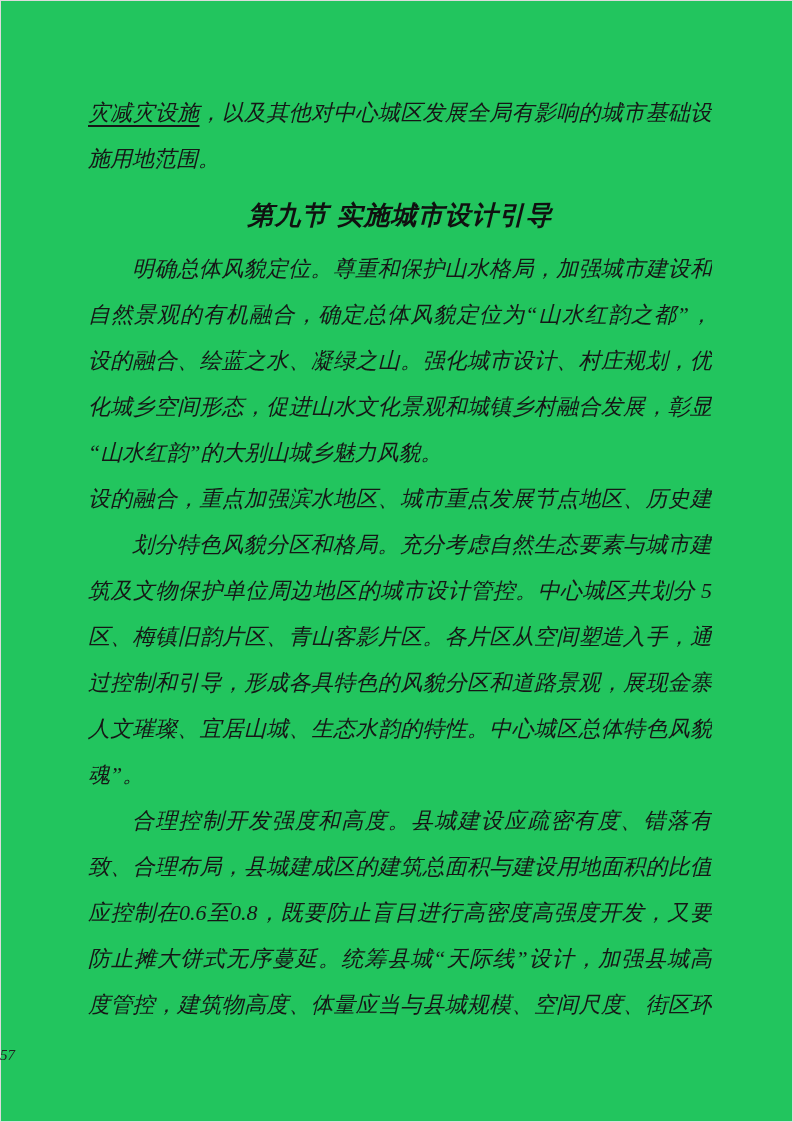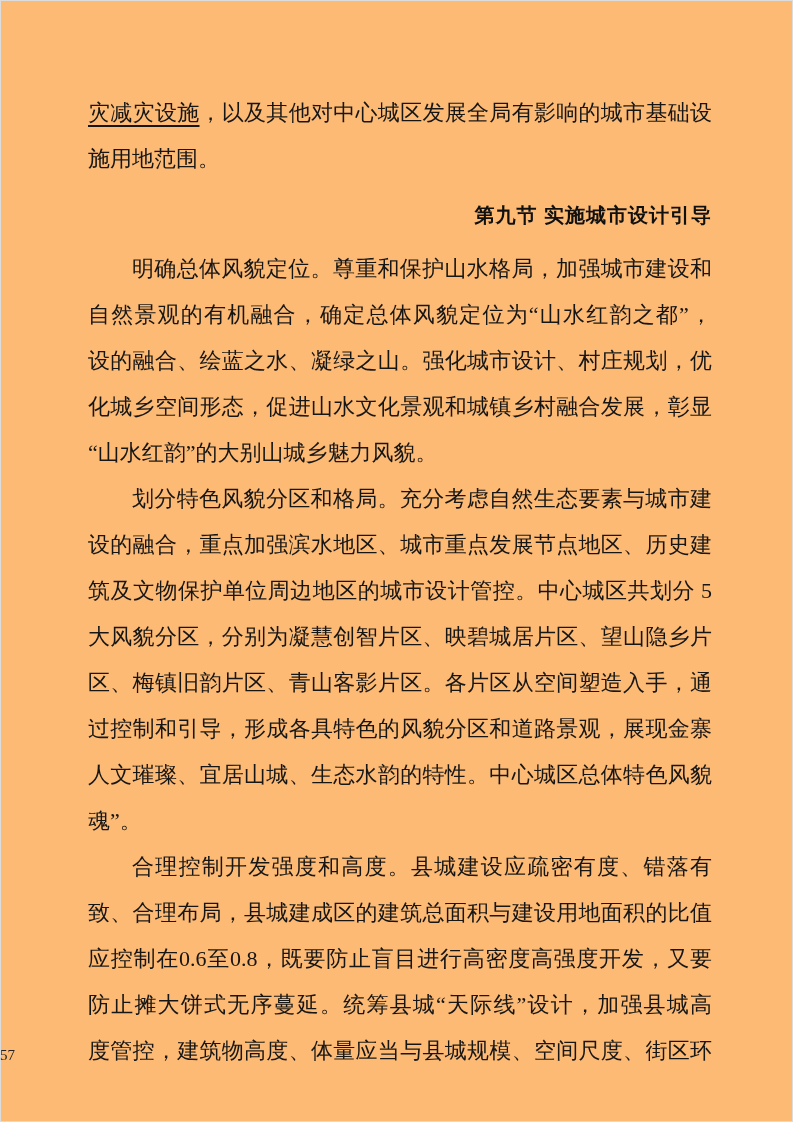--- a/index.html
+++ b/index.html
@@ -1,24 +1,25 @@
 <!DOCTYPE html>
 <html lang="zh"><head>
 <meta charset="utf-8">
 <style>
   html, body { margin: 0; padding: 0; background: #ffffff; }
   .page {
     position: relative;
     width: 793px;
     height: 1122px;
-    background: #fdba74;
+    background: #22c55e;
     box-shadow: inset 0 0 0 1px #dcdcdc;
     overflow: hidden;
     color: #161616;
     font-family: "Liberation Serif", "DejaVu Serif", serif;
+    font-style: italic;
   }
   .content {
     position: absolute;
     left: 88px;
     top: 90px;
     width: 624px;
   }
   .line {
     font-size: 22px;
     line-height: 46px;
@@ -37,25 +38,25 @@
   }
   .indent { text-indent: 2em; }
   .u {
     text-decoration: underline;
     text-underline-offset: 5px;
     text-decoration-thickness: 1.5px;
   }
   .section-heading {
     font-family: "Liberation Sans", "DejaVu Sans", sans-serif;
     font-weight: bold;
-    font-size: 20px;
+    font-size: 26px;
     line-height: 46px;
     height: 46px;
     margin: 10px 0 8px 0;
-    text-align: right;
+    text-align: center;
     letter-spacing: 1px;
     color: #101010;
   }
   .page-number {
     position: absolute;
     bottom: 58px;
     left: 0;
     width: 100%;
     text-align: left;
     font-size: 15px;
@@ -78,24 +79,23 @@
 
     <div class="paragraph">
       <div class="line j indent">明确总体风貌定位。尊重和保护山水格局，加强城市建设和</div>
       <div class="line j">自然景观的有机融合，确定总体风貌定位为“山水红韵之都”，</div>
       <div class="line j">设的融合、绘蓝之水、凝绿之山。强化城市设计、村庄规划，优</div>
       <div class="line j">化城乡空间形态，促进山水文化景观和城镇乡村融合发展，彰显</div>
       <div class="line last">“山水红韵”的大别山城乡魅力风貌。</div>
     </div>
 
     <div class="paragraph">
+      <div class="line j">设的融合，重点加强滨水地区、城市重点发展节点地区、历史建</div>
       <div class="line j indent">划分特色风貌分区和格局。充分考虑自然生态要素与城市建</div>
-      <div class="line j">设的融合，重点加强滨水地区、城市重点发展节点地区、历史建</div>
       <div class="line j">筑及文物保护单位周边地区的城市设计管控。中心城区共划分 5</div>
-      <div class="line j">大风貌分区，分别为凝慧创智片区、映碧城居片区、望山隐乡片</div>
       <div class="line j">区、梅镇旧韵片区、青山客影片区。各片区从空间塑造入手，通</div>
       <div class="line j">过控制和引导，形成各具特色的风貌分区和道路景观，展现金寨</div>
       <div class="line j">人文璀璨、宜居山城、生态水韵的特性。中心城区总体特色风貌</div>
       <div class="line last">魂”。</div>
     </div>
 
     <div class="paragraph">
       <div class="line j indent">合理控制开发强度和高度。县城建设应疏密有度、错落有</div>
       <div class="line j">致、合理布局，县城建成区的建筑总面积与建设用地面积的比值</div>
       <div class="line j">应控制在0.6至0.8，既要防止盲目进行高密度高强度开发，又要</div>

